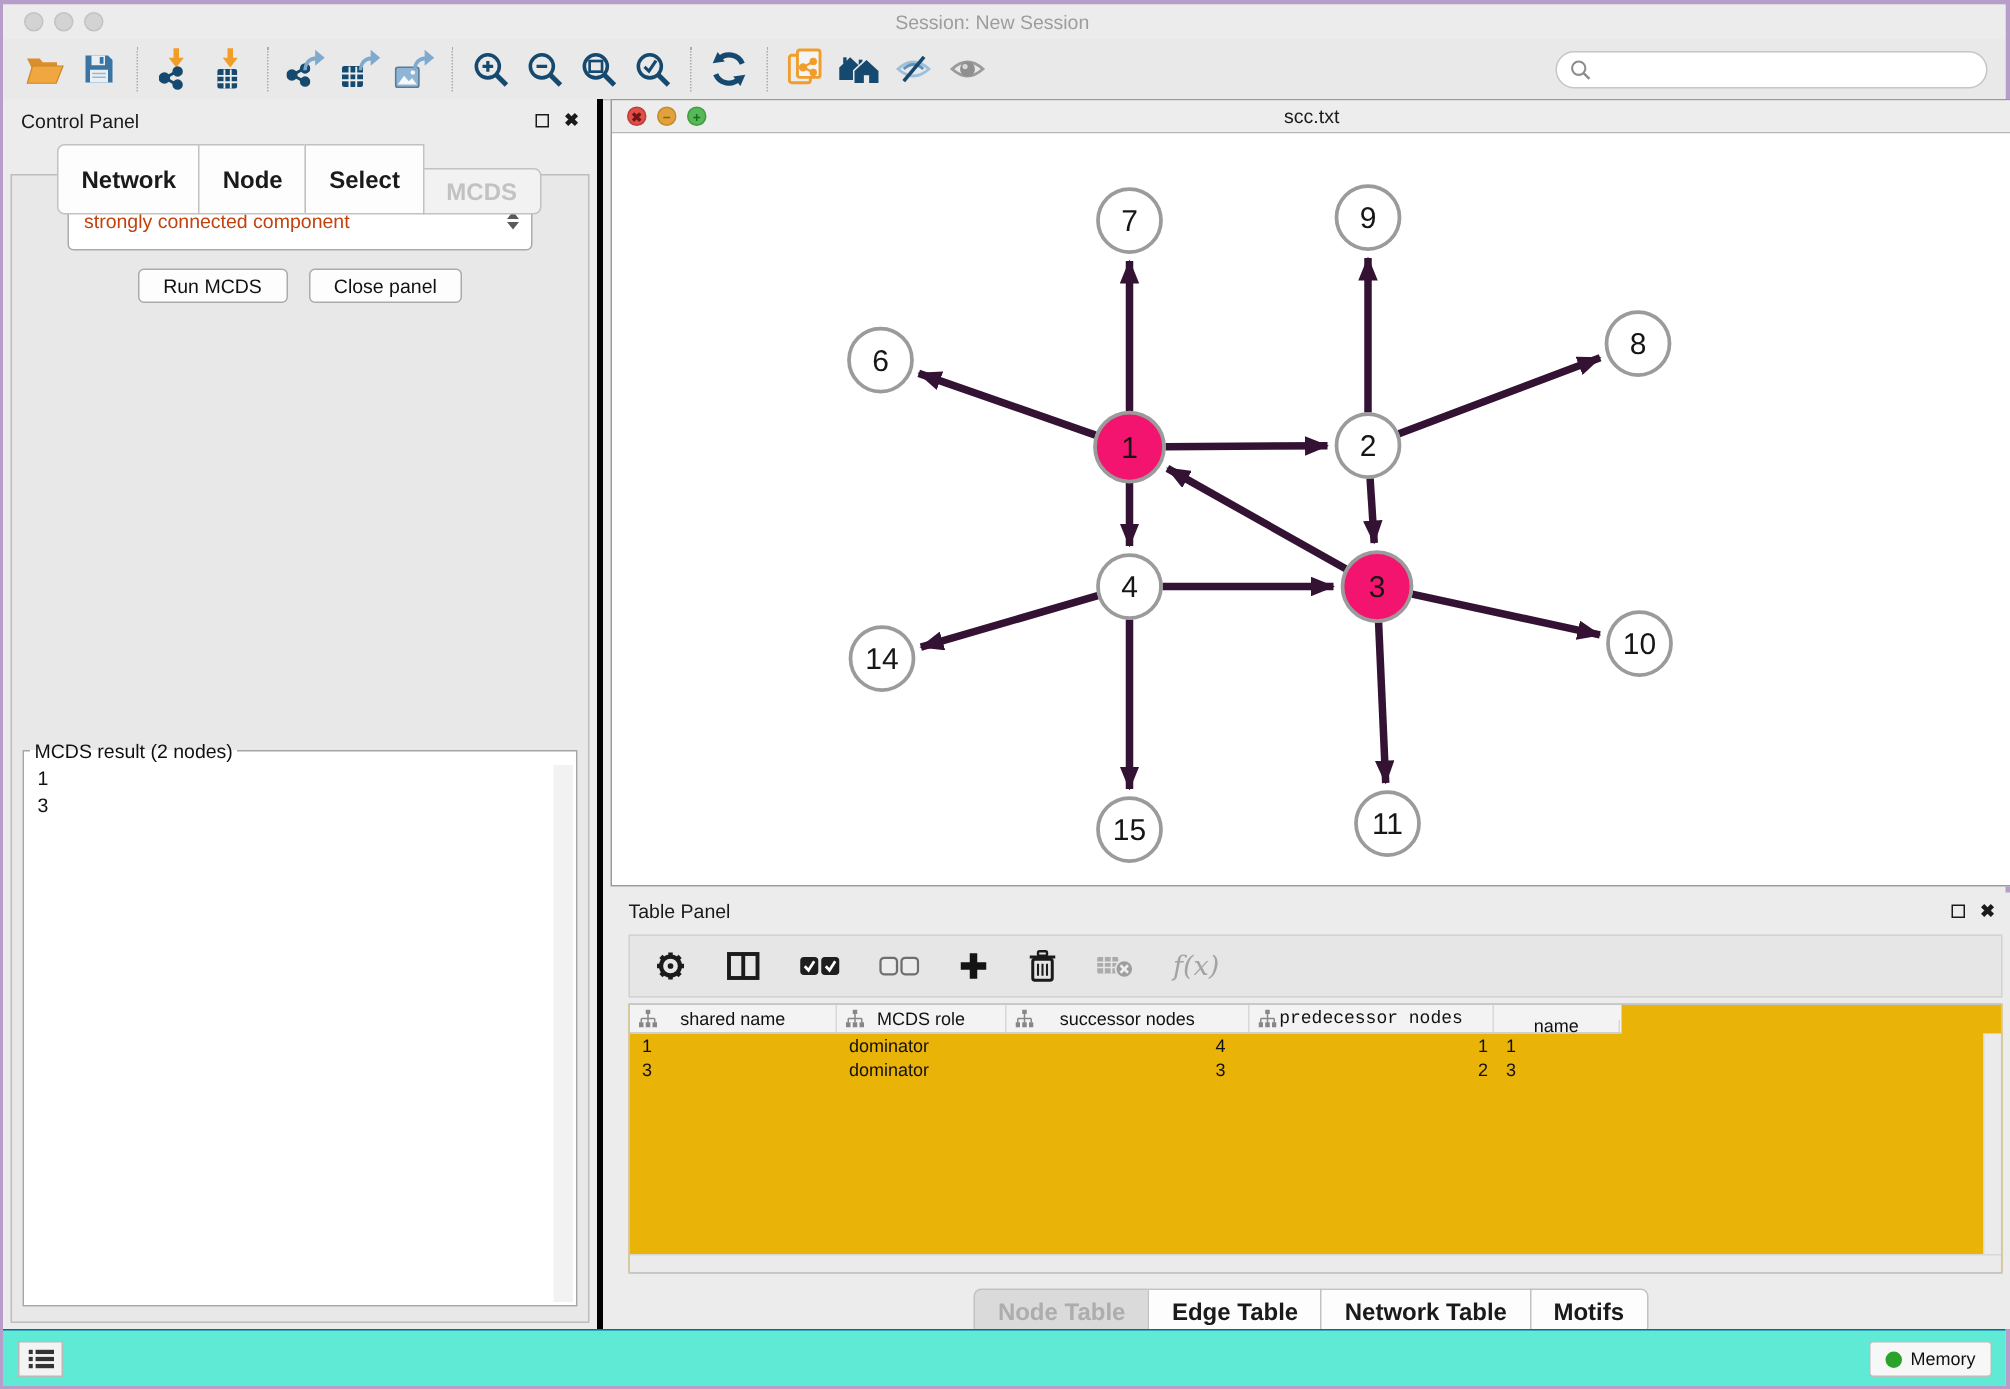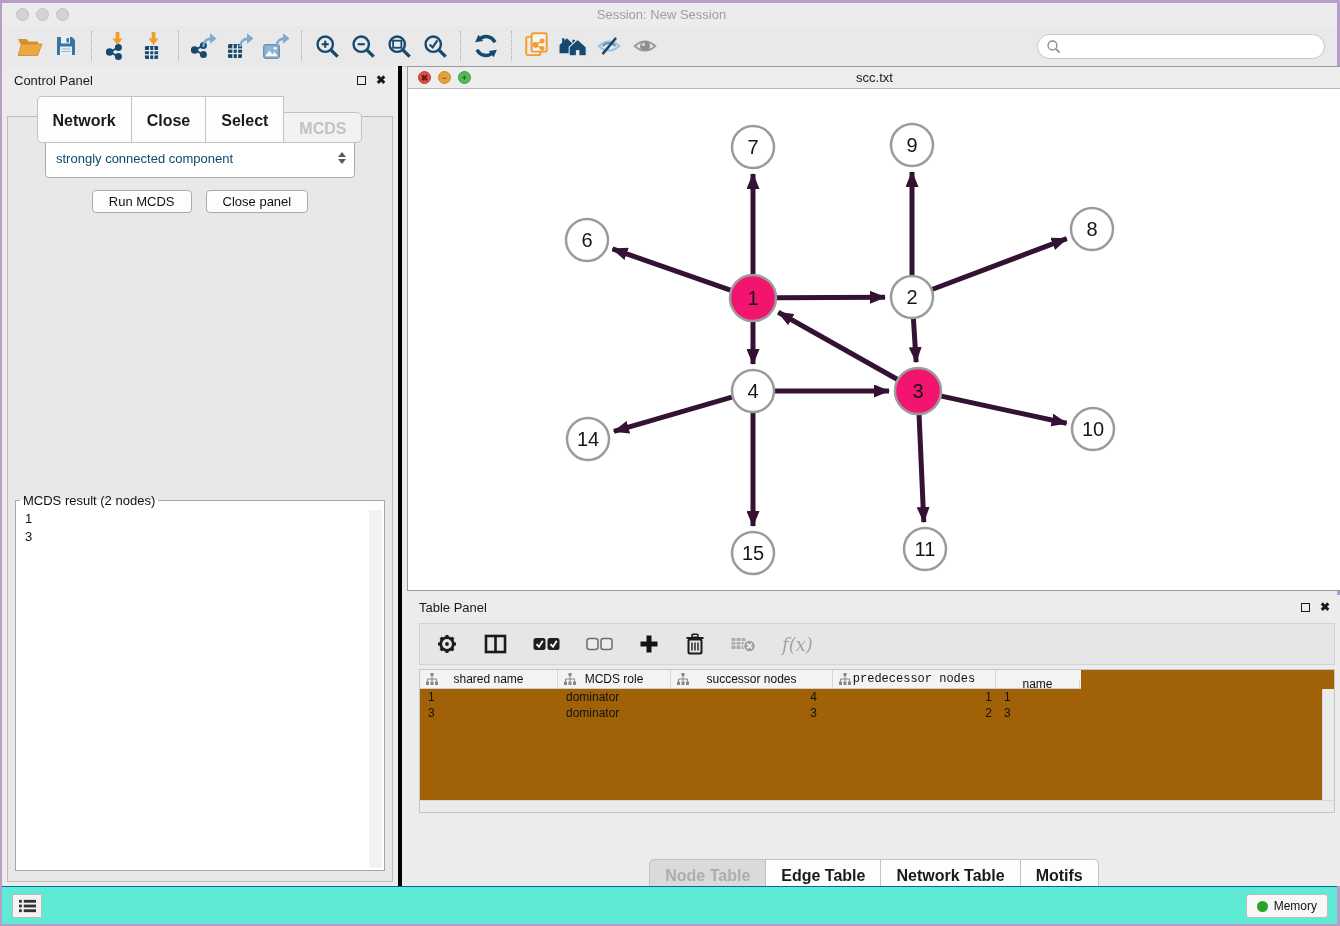--- a/index.html
+++ b/index.html
@@ -28,21 +28,21 @@
   .float-ic { width:9px; height:9px; border:1.5px solid #1A1A1A; display:inline-block; }
   .close-ic { font-size:12px; font-weight:bold; color:#1A1A1A; line-height:1; }
   .cp-tabs { position:relative; display:flex; justify-content:center; margin-top:2px; z-index:2; }
   .seg-tab { font-family:"Liberation Sans",sans-serif; font-size:16px; font-weight:600; color:#1A1A1A; background:#FDFDFD; border:1px solid #C2C2C2; padding:7px 15px 4px; margin-left:-1px; cursor:default; }
   .seg-tab:first-child { border-radius:5px 0 0 5px; }
   .seg-tab:last-child { border-radius:0 5px 5px 0; }
   .seg-tab.disabled { color:#C2C2C2; background:#F2F2F2;margin-top:16px; }
   .seg-tab.selected { background:#DADADA; color:#ADADAD; }
   .cp-body { position:absolute; left:5px; right:5px; top:50px; bottom:4px; background:#E8E8E8; border:1px solid #BDBDBD; }
   .opt-label { margin-top:24px; text-align:center; font-size:13px; color:#111; }
-  .dropdown { margin:21px auto 0; width:310px; height:40px; background:#fff; border:1px solid #ABABAB; border-radius:4px; display:flex; align-items:center; padding:0 8px 0 10px; font-size:13px; color:#0c4a6e; }
+  .dropdown { margin:10px auto 0; width:310px; height:40px; background:#fff; border:1px solid #ABABAB; border-radius:4px; display:flex; align-items:center; padding:0 8px 0 10px; font-size:13px; color:#c2410c; }
   .stepper { margin-left:auto; display:flex; flex-direction:column; gap:2px; }
   .tri-up { width:0; height:0; border-left:4px solid transparent; border-right:4px solid transparent; border-bottom:5px solid #5A5A5A; }
   .tri-down { width:0; height:0; border-left:4px solid transparent; border-right:4px solid transparent; border-top:5px solid #5A5A5A; }
   .btn-row { margin-top:12px; display:flex; justify-content:center; gap:14px; }
   .mac-btn { font-family:"Liberation Sans",sans-serif; font-size:13px; color:#111; background:#FDFDFD; border:1px solid #ABABAB; border-radius:4px; height:23px; padding:0 16px; cursor:default; }
   .result-fieldset { position:absolute; left:7px; right:7px; top:376px; bottom:10px; border:1px solid #A6A6A6; background:#fff; }
   .result-fieldset legend { font-size:13px; color:#111; margin-left:4px; padding:0 3px; background:transparent; }
   .result-area { position:absolute; left:2px; right:2px; top:2px; bottom:2px; background:#fff; overflow:hidden; }
   .result-line { font-size:13px; color:#111; padding:1px 0 1px 7px; line-height:16px; }
   .result-scroll { position:absolute; right:0; top:0; bottom:0; width:13px; background:#F2F2F2; }
@@ -57,21 +57,21 @@
   .nw-dot.green { background:#57B857; border:1px solid #3F9E3F; color:#1E6B1E; }
   .nw-title { position:absolute; left:0; right:0; text-align:center; font-size:13px; color:#1A1A1A; }
   .nw-canvas { position:relative; width:100%; height:501px; background:#fff; }
 
   
   .table-panel { position:absolute; left:405px; top:592px; width:935px; height:291px; background:#ECECEC; }
   .tp-header { height:24px; display:flex; align-items:center; padding:0 12px; }
   .tp-toolbar { position:absolute; left:12px; right:7px; top:28px; height:42px; background:#E6E6E6; border:1px solid #D2D2D2; display:flex; align-items:center; gap:26px; padding-left:16px; }
   .tp-tool { display:flex; align-items:center; justify-content:center; }
   .fx-label { font-family:"DejaVu Serif", serif; font-style:italic; font-size:18px; color:#A3A3A3; }
-  .tp-table { position:absolute; left:12px; right:7px; top:74px; height:144px; background:#a16207; border:1px solid #C6C6C6; overflow:hidden; }
+  .tp-table { position:absolute; left:12px; right:7px; top:74px; height:180px; background:#eab308; border:1px solid #C6C6C6; overflow:hidden; }
   .t-head { display:flex; height:19px; background:#F3F3F3; border-bottom:1px solid #CFCFCF; width:661px; }
   .th { position:relative; display:flex; align-items:center; justify-content:center; font-size:12px; color:#111; border-right:1px solid #D8D8D8; }
   .th .tree-ic { position:absolute; left:6px; top:3px; }
   .t-row { display:flex; height:16px; }
   .td { font-size:12px; color:#111; line-height:16px; padding-left:8px; white-space:nowrap; overflow:hidden; }
   .td.right { text-align:right; padding-left:0; }
   .t-hscroll { position:absolute; left:0; right:0; bottom:0; height:12px; background:#EBEBEB; border-top:1px solid #D7D7D7; }
   .t-vscroll { position:absolute; right:0; top:19px; bottom:12px; width:12px; background:#EBEBEB; border-left:1px solid #D7D7D7; }
   .tp-tabs { position:absolute; left:0; right:0; top:264px; display:flex; justify-content:center; }
 
@@ -285,21 +285,21 @@
   <div class="control-panel">
     <div class="cp-header">
       <span class="panel-title">Control Panel</span>
       <span class="panel-header-icons">
         <span class="float-ic"></span>
         <span class="close-ic">✖</span>
       </span>
     </div>
     <div class="cp-tabs" id="cp-tabs">
         <button class="seg-tab">Network</button>
-        <button class="seg-tab">Close</button>
+        <button class="seg-tab">Node</button>
         <button class="seg-tab">Select</button>
         <button class="seg-tab disabled">MCDS</button>
       </div>
     <div class="cp-body">
       <div class="dropdown">
         <span>strongly connected component</span>
         <span class="stepper">
             <span class="tri-up"></span>
             <span class="tri-down"></span>
           </span>

